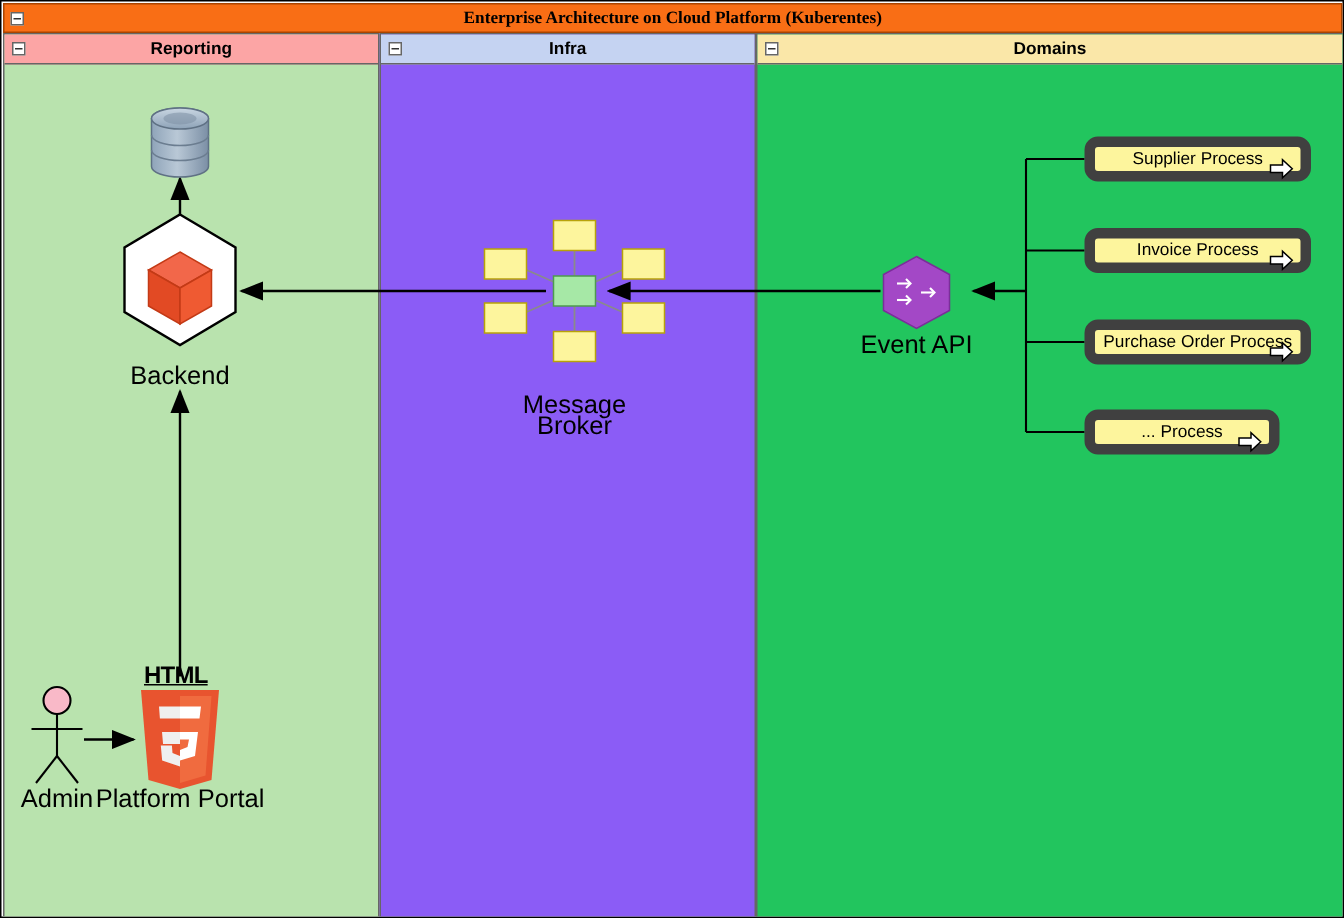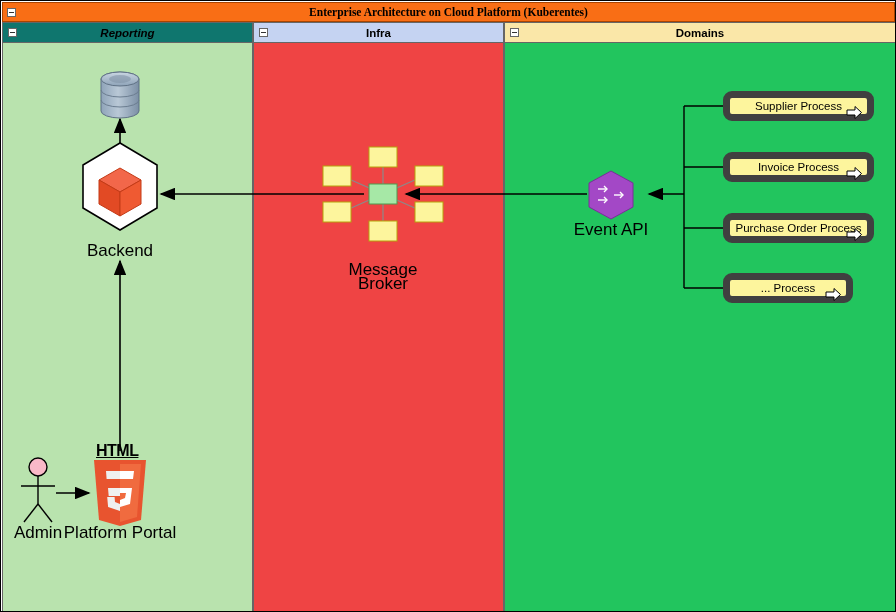--- a/index.html
+++ b/index.html
@@ -79,22 +79,22 @@
     color: #000000;
   }
   .lane-body {
     position: absolute;
     left: 0;
     top: 20px;
     width: 100%;
     bottom: 0;
   }
   #lane-reporting { left: 1px;   top: 21px; width: 251px; height: 590px; background: #b9e3ae; }
-  #lane-reporting .lane-header { background: #0f766e; font-style: italic; }
-  #lane-infra     { left: 252px; top: 21px; width: 251px; height: 590px; background: #ef4444; }
+  #lane-reporting .lane-header { background: #fca5a5; }
+  #lane-infra     { left: 252px; top: 21px; width: 251px; height: 590px; background: #8b5cf6; }
   #lane-infra .lane-header { background: #c5d3f2; }
   #lane-domains   { left: 503px; top: 21px; width: 392px; height: 590px; background: #22c55e; }
   #lane-domains .lane-header { background: #fae7a8; }
 
   
   .nlabel {
     position: absolute;
     font-size: 17px;
     color: #000000;
     text-align: center;

